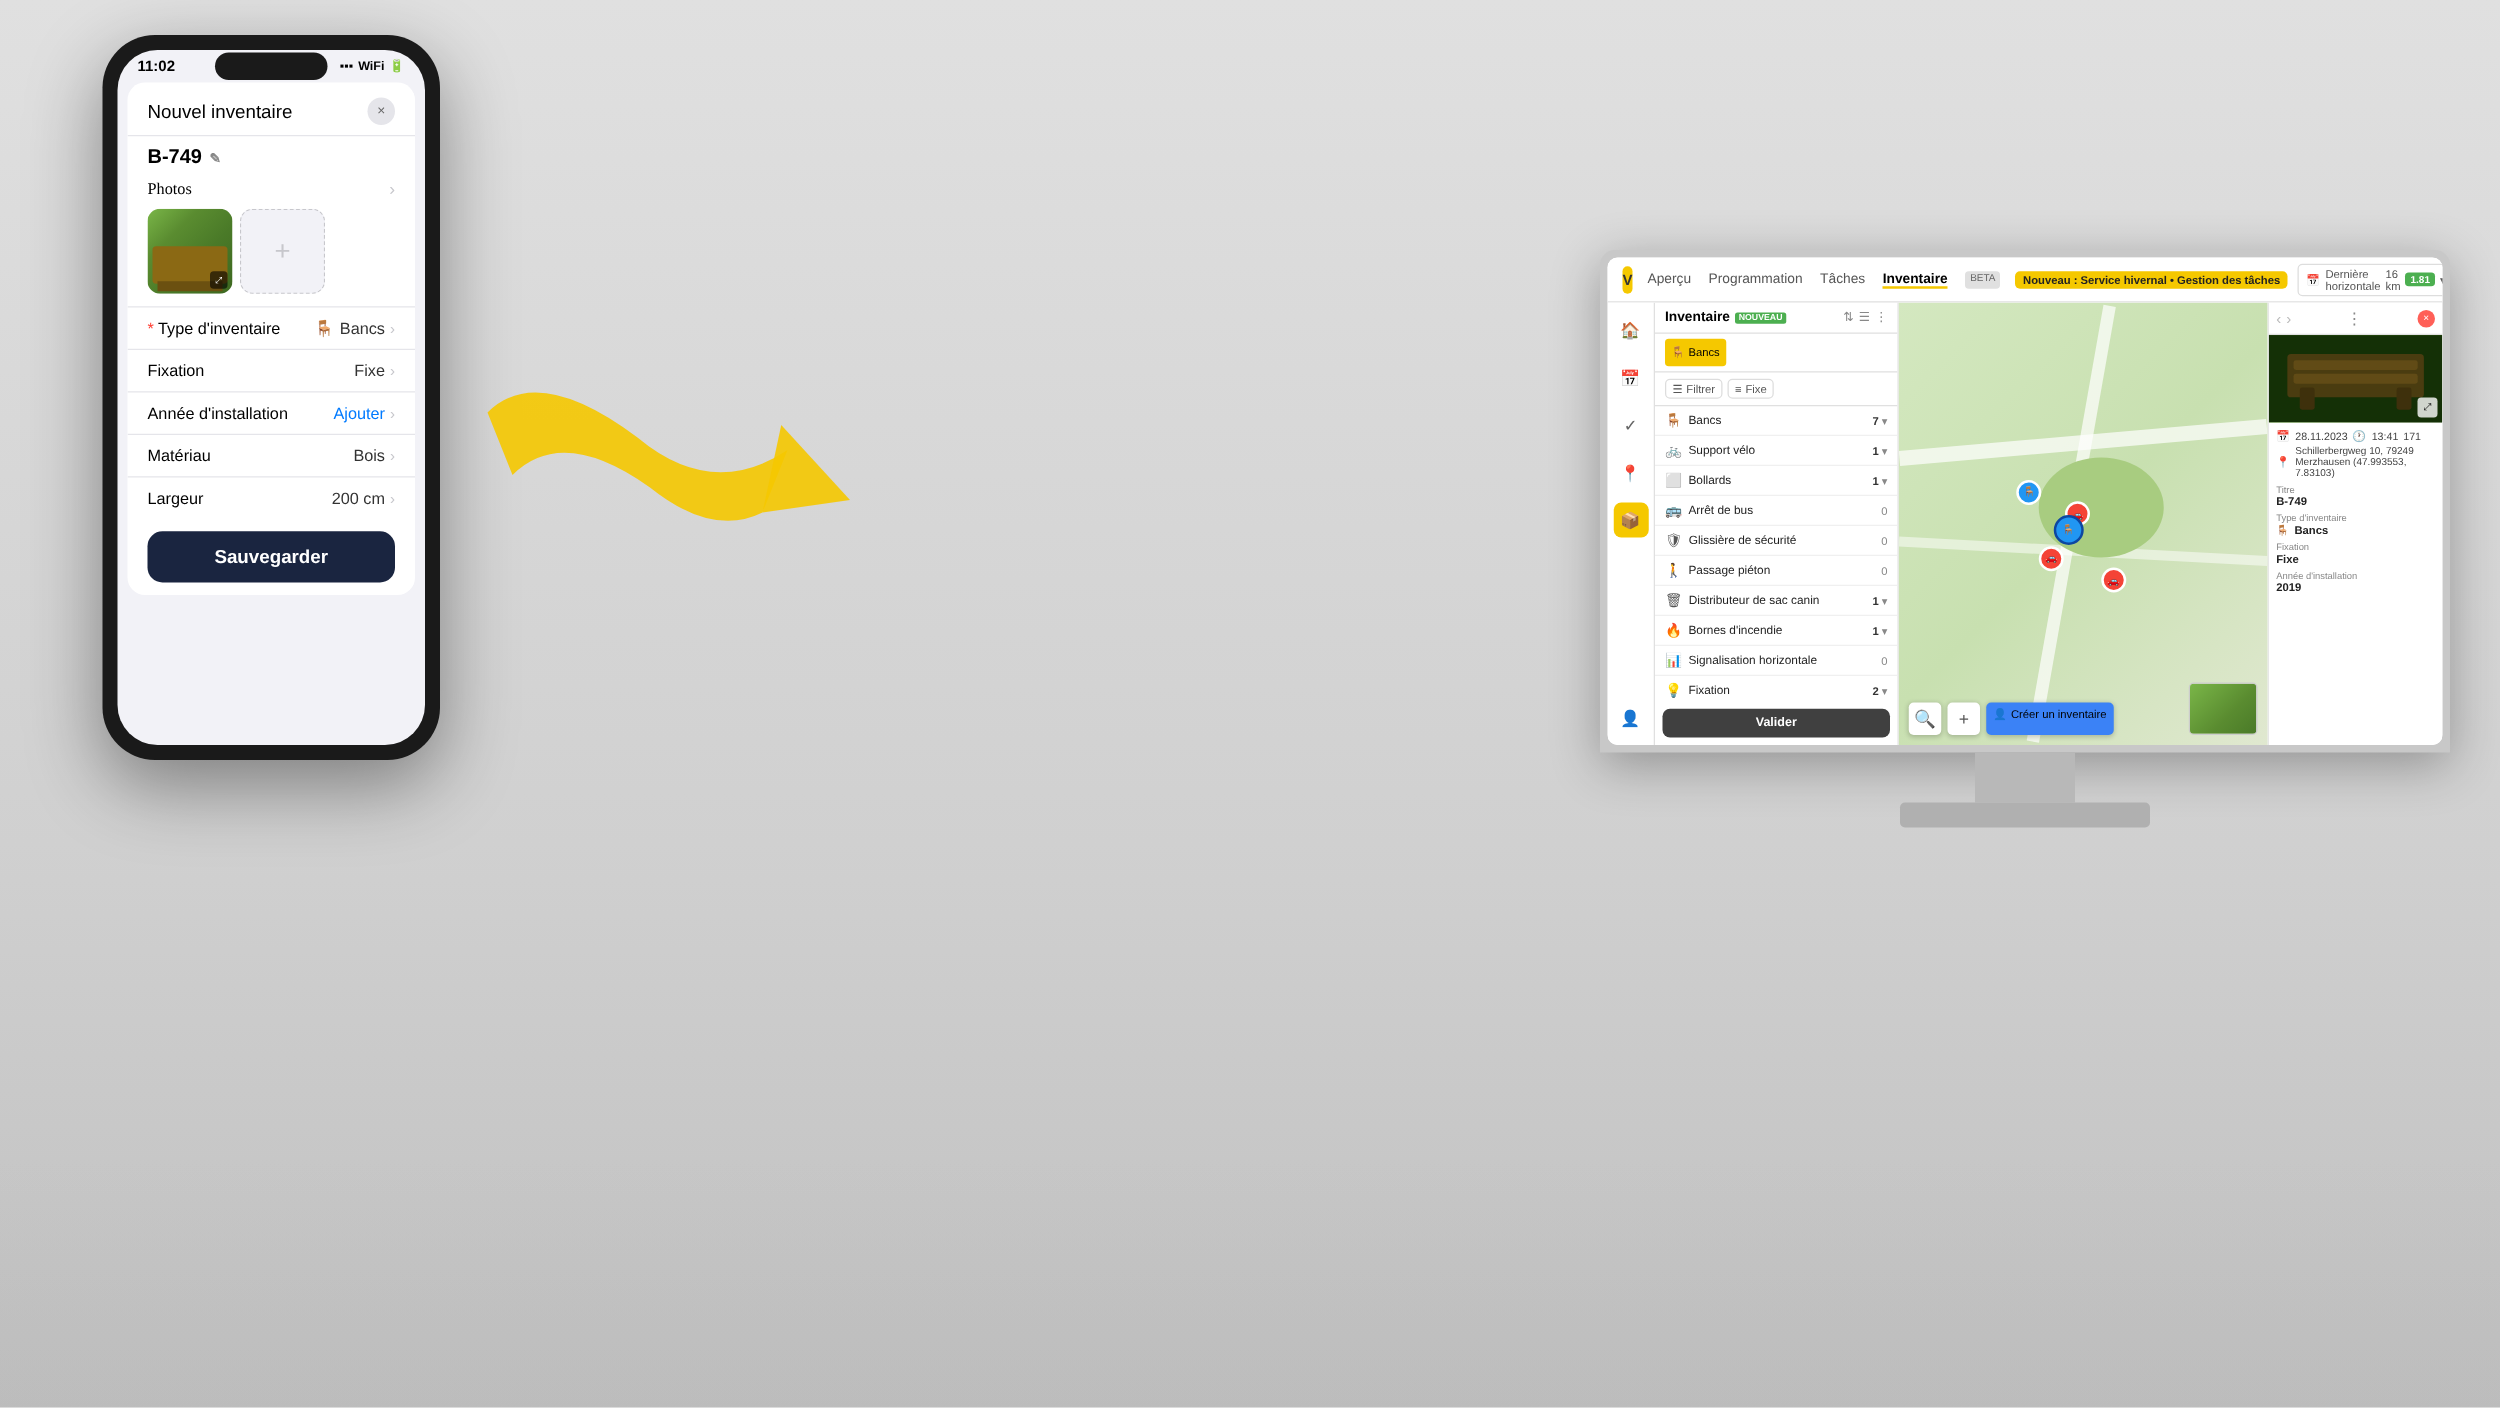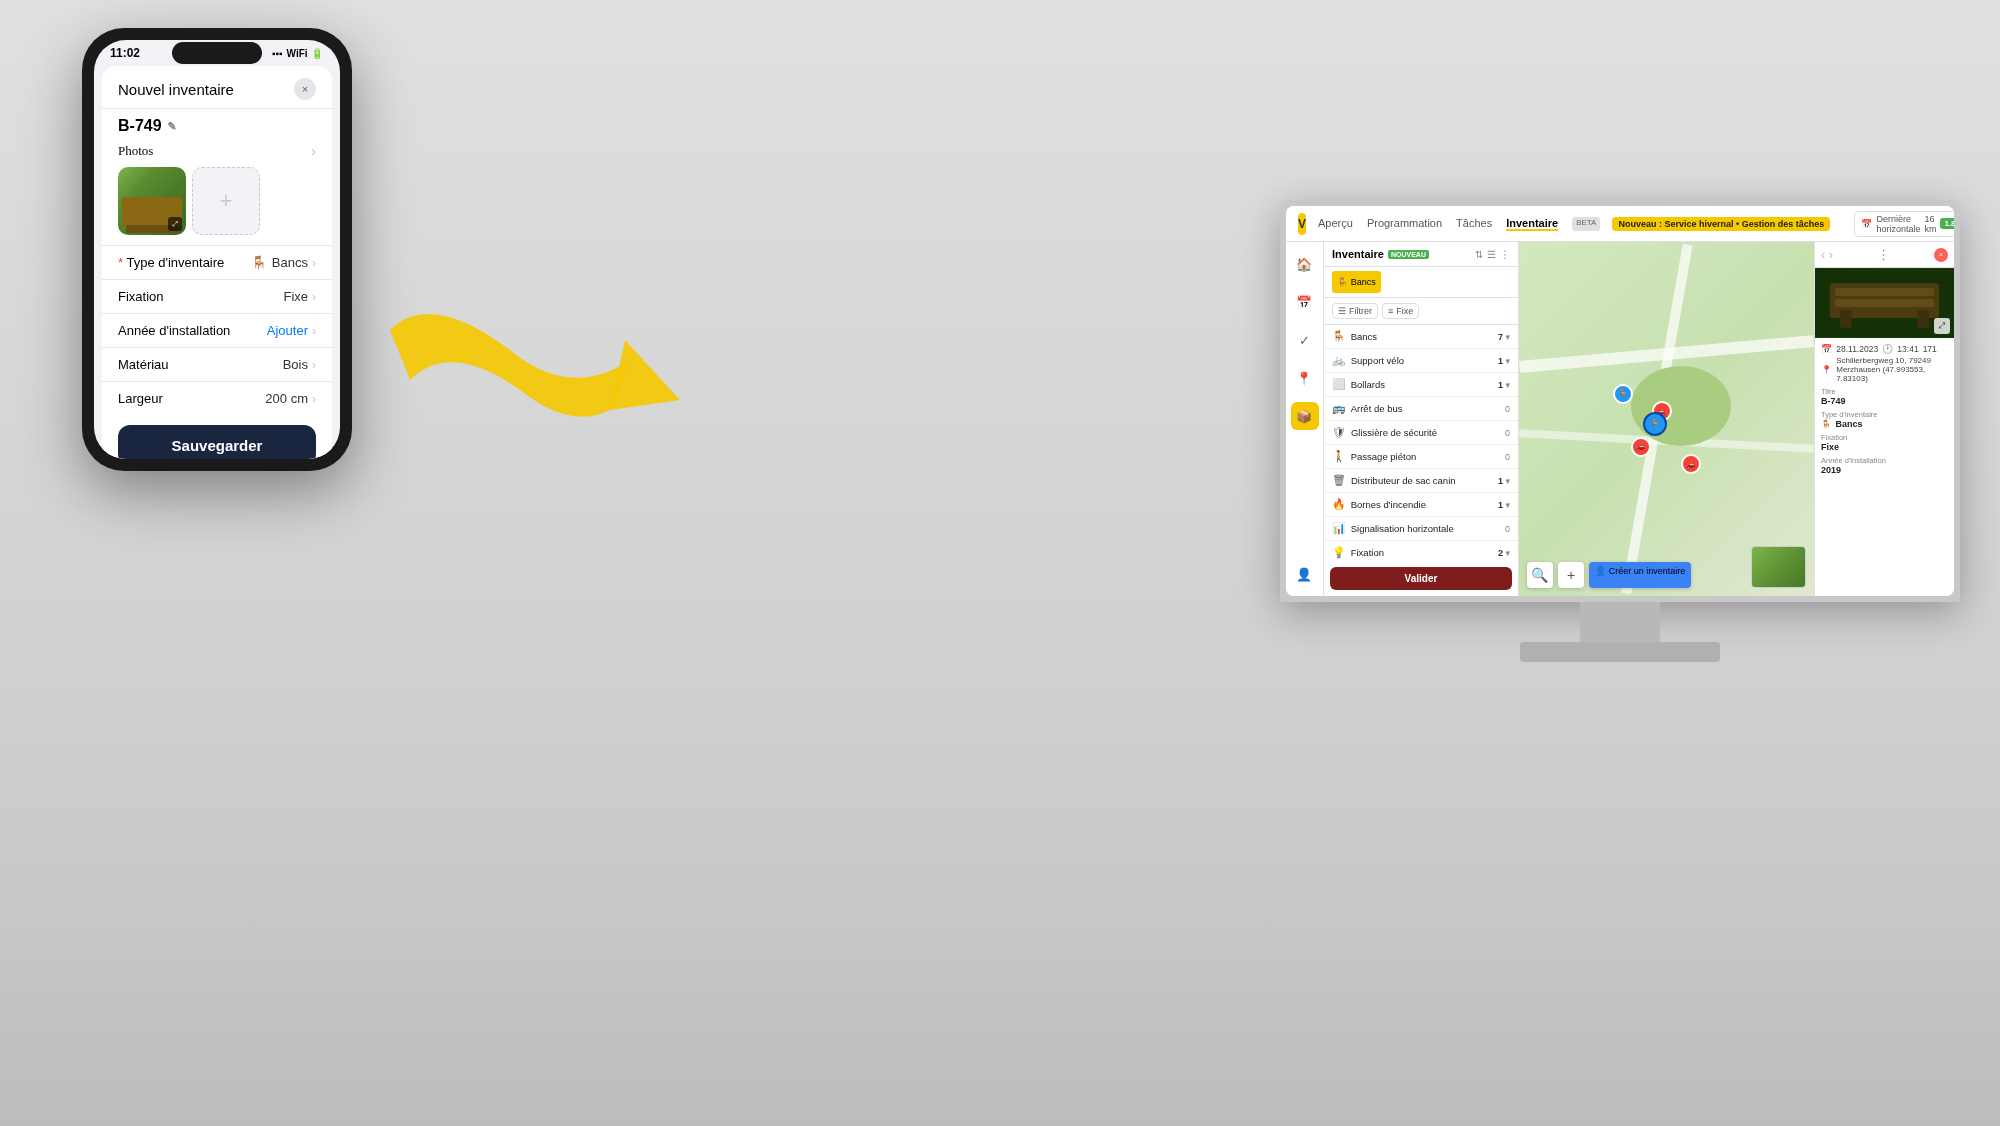--- a/index.html
+++ b/index.html
@@ -18,21 +18,21 @@
       inset: 0;
       background: linear-gradient(180deg, #e0e0e0 0%, #d0d0d0 60%, #c0c0c0 100%);
     }
 
     
     .phone {
       position: absolute;
       left: 82px;
       top: 28px;
       width: 270px;
-      height: 443px;
+      height: 580px;
       background: #1a1a1a;
       border-radius: 42px;
       padding: 12px;
       box-shadow: 0 20px 60px rgba(0,0,0,0.4);
     }
     .phone-notch {
       position: absolute;
       top: 14px;
       left: 50%;
       transform: translateX(-50%);
@@ -299,21 +299,21 @@
       gap: 14px;
       font-size: 11px;
       color: #555;
     }
     .app-nav-item { cursor: pointer; }
     .app-nav-item.active { color: #000; font-weight: 600; border-bottom: 2px solid #f5c800; }
     .app-topbar-right {
       margin-left: auto;
       display: flex;
       align-items: center;
-      gap: 24px;
+      gap: 8px;
     }
     .badge-yellow {
       background: #f5c800;
       color: #222;
       font-size: 9px;
       font-weight: 700;
       padding: 2px 6px;
       border-radius: 4px;
       white-space: nowrap;
     }
@@ -439,21 +439,21 @@
     }
     .inv-item-icon { font-size: 11px; color: #555; }
     .inv-item-count {
       font-size: 9px;
       color: #888;
     }
     .inv-item-count .num { color: #333; font-weight: 600; }
 
     .inv-validate-btn {
       margin: 6px;
-      background: #7f1d1d;
+      background: #404040;
       color: #fff;
       border: none;
       border-radius: 6px;
       padding: 6px;
       font-size: 10px;
       font-weight: 600;
       cursor: pointer;
       text-align: center;
     }
 

